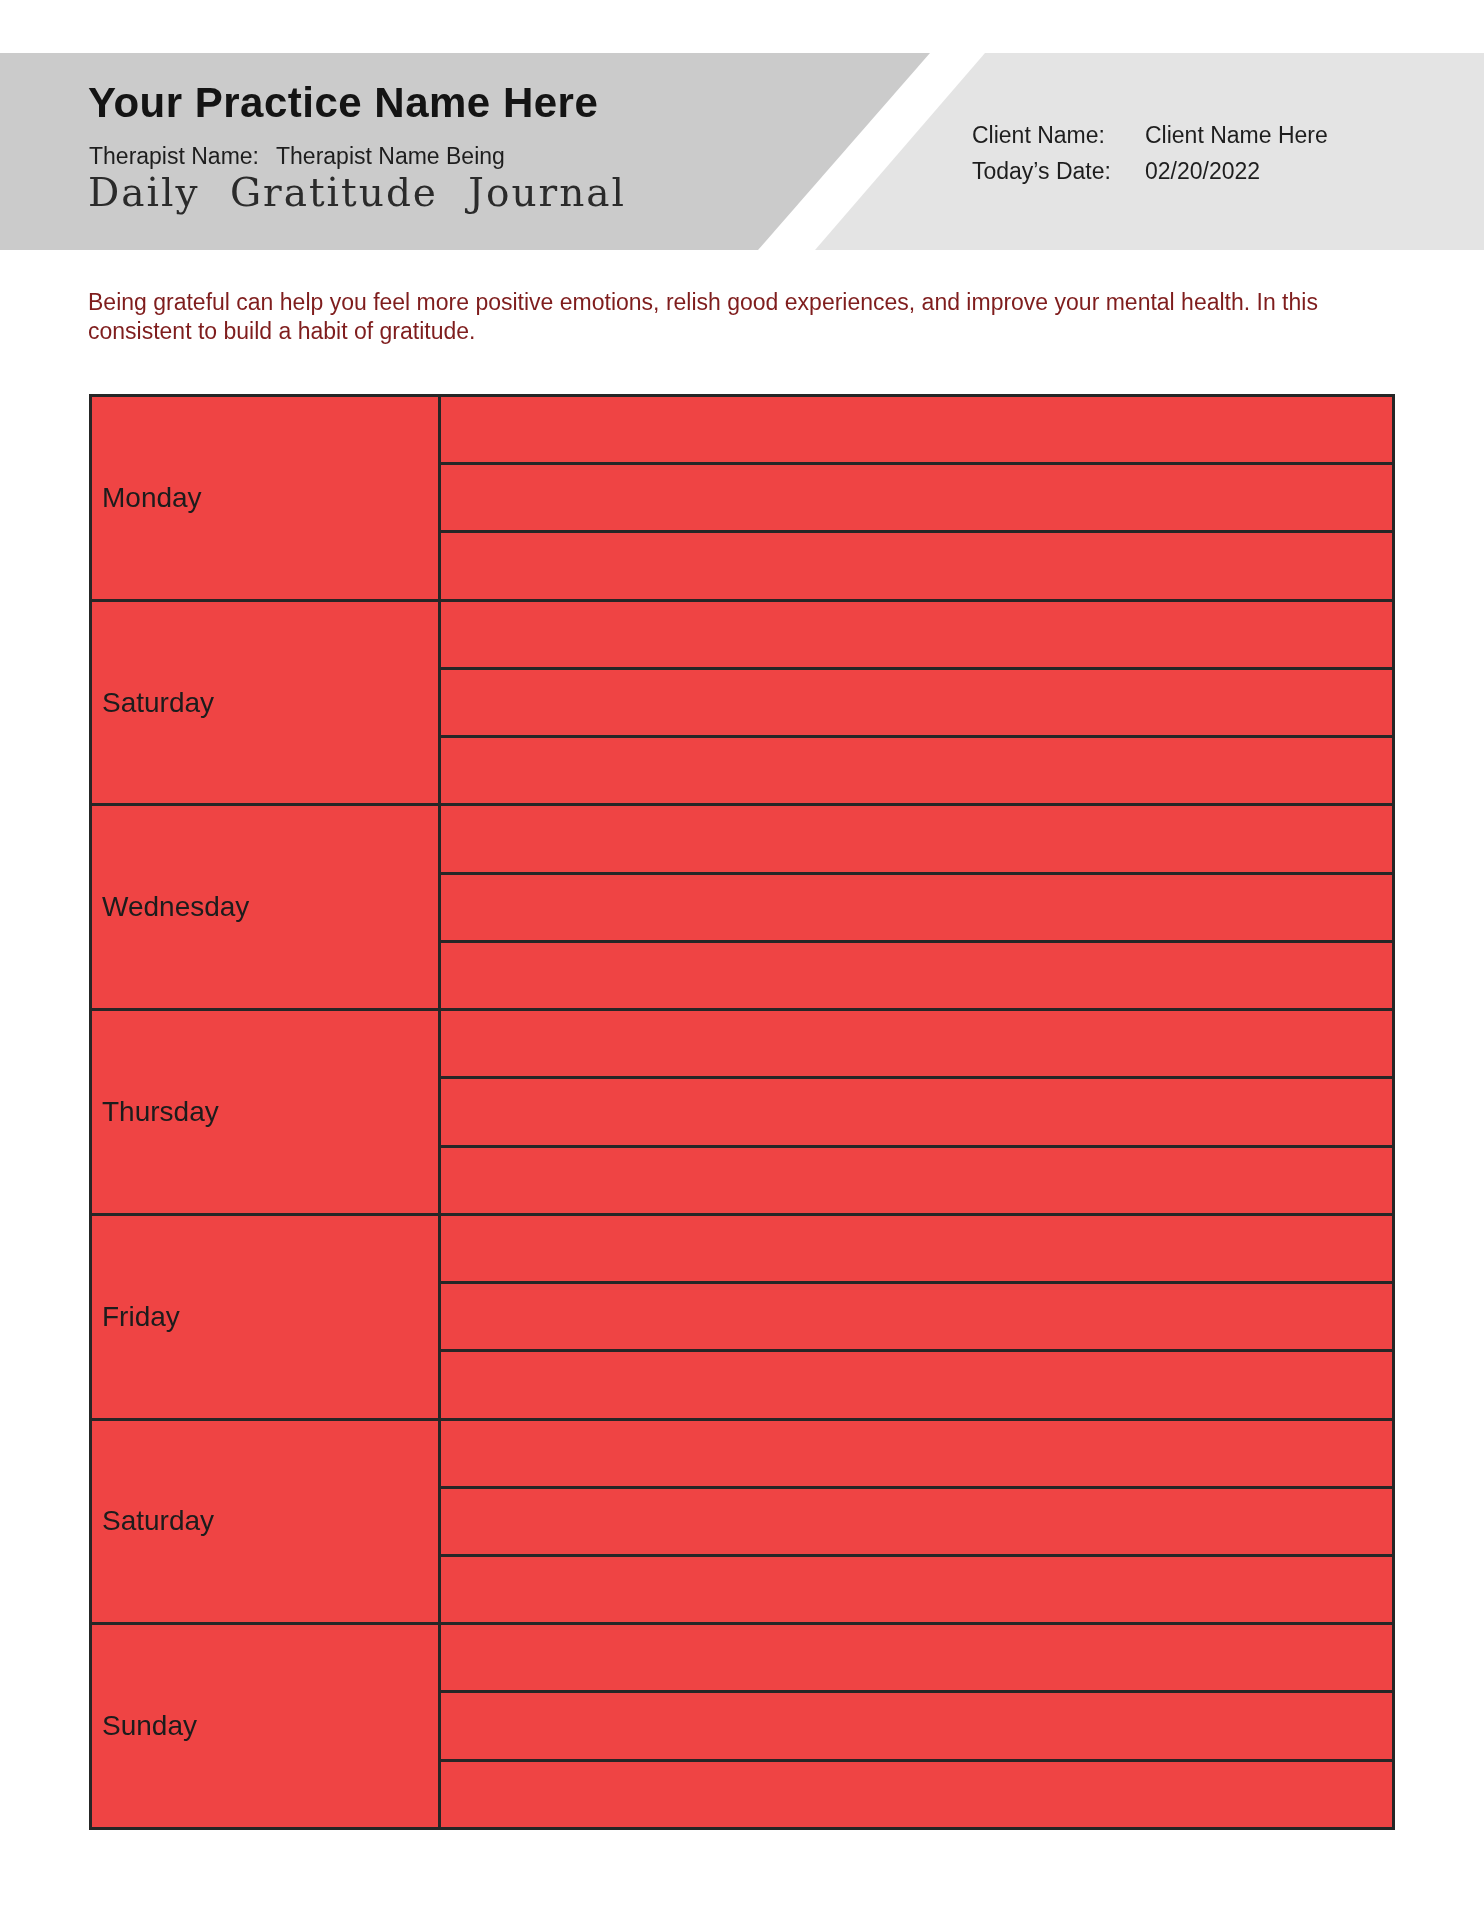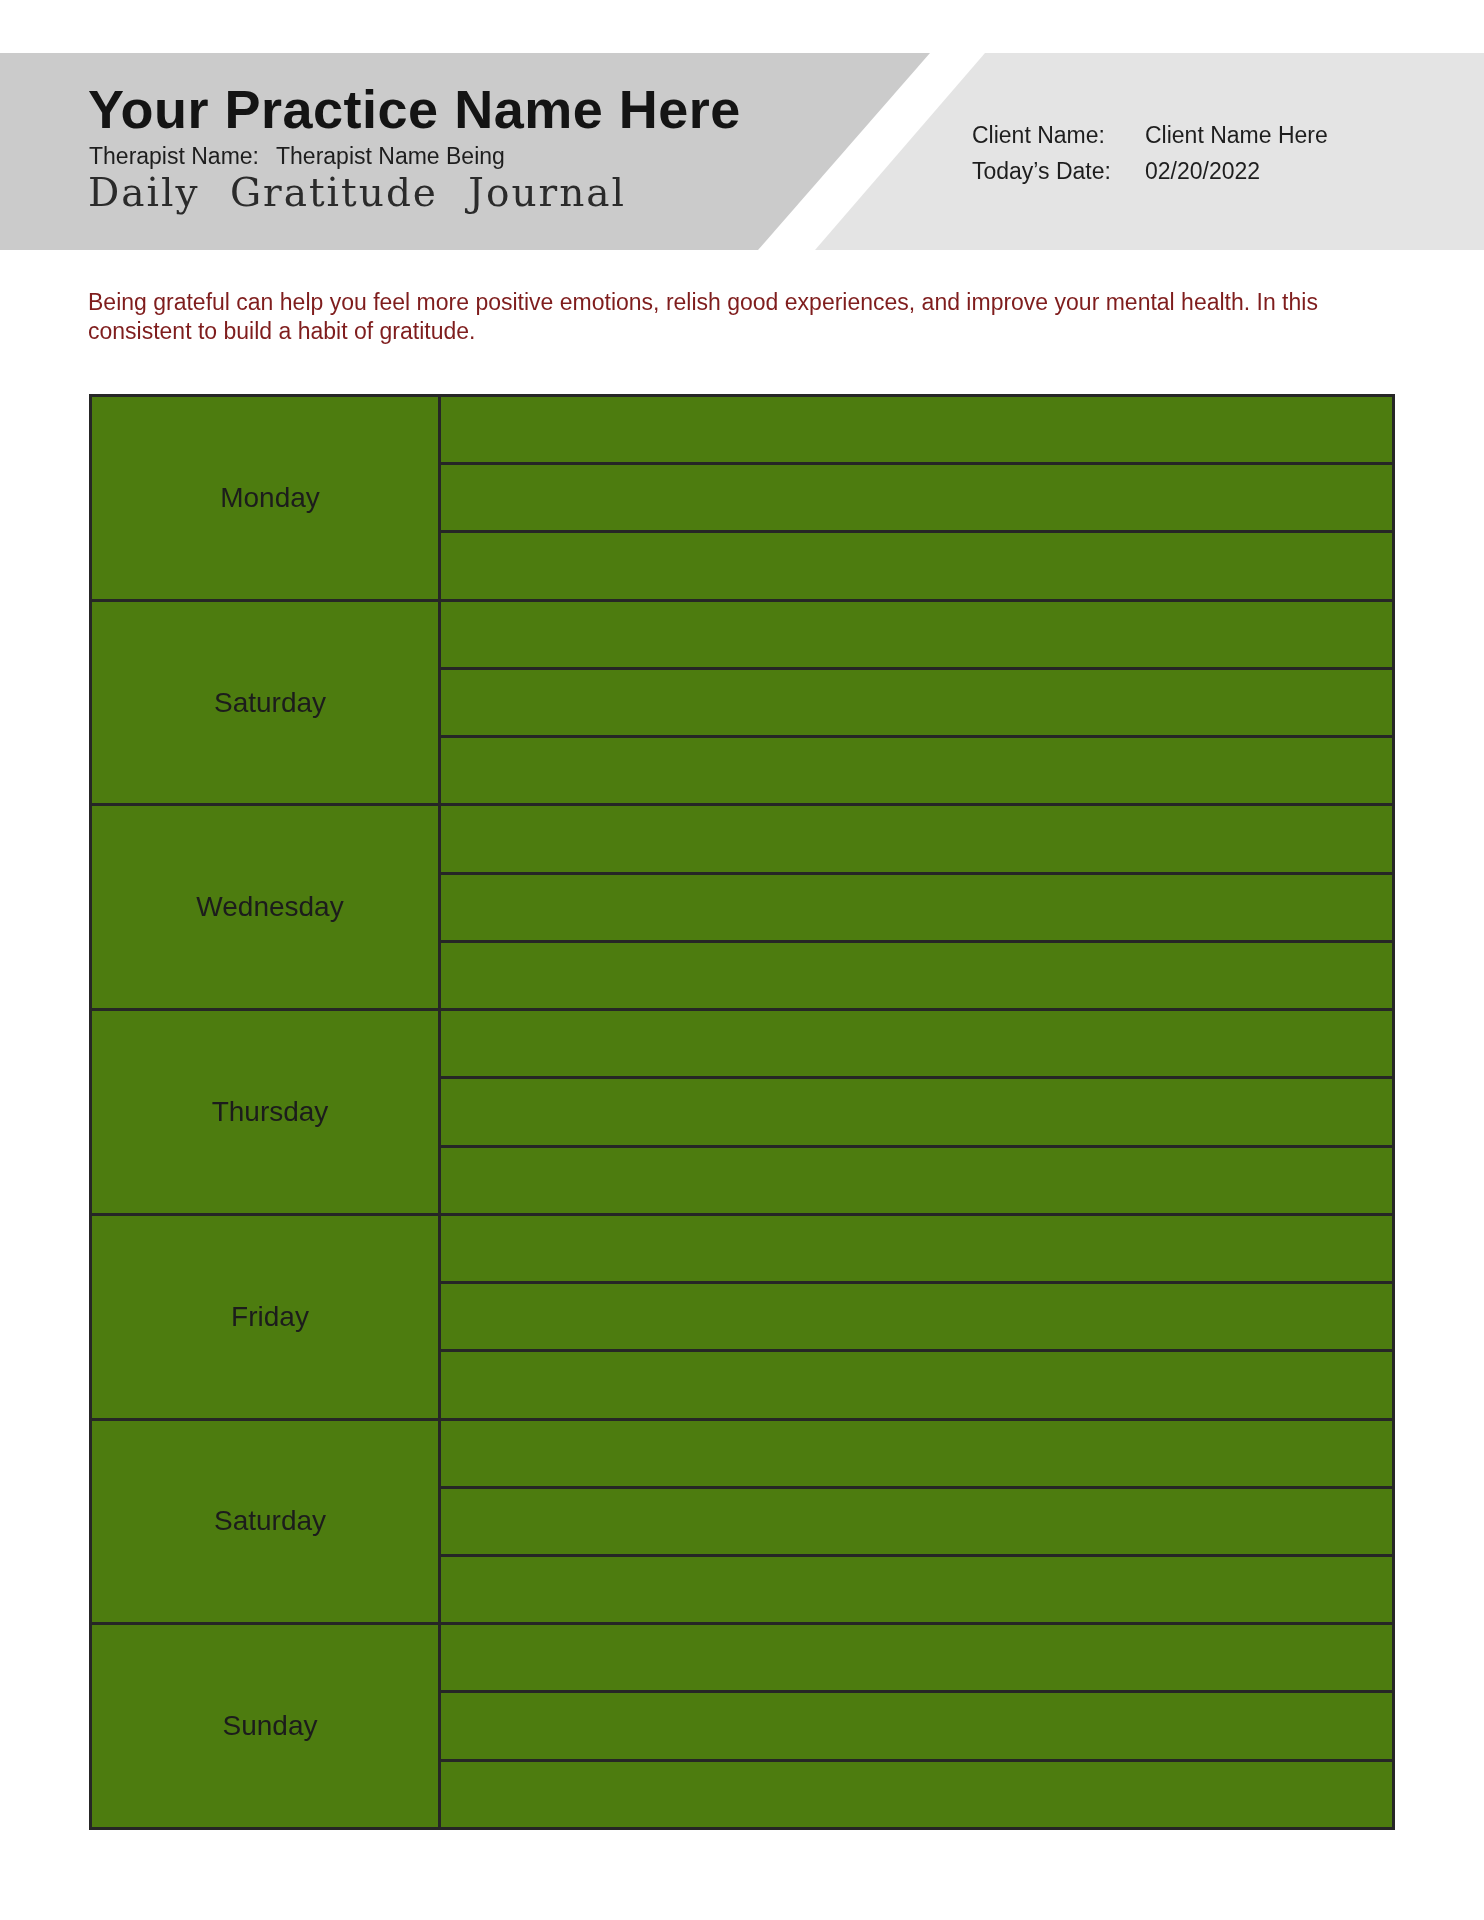--- a/index.html
+++ b/index.html
@@ -21,21 +21,21 @@
     clip-path: polygon(0 0, 930px 0, 758px 197px, 0 197px);
   }
   .band-right {
     position: absolute; inset: 0;
     background: #e4e4e4;
     clip-path: polygon(985px 0, 1484px 0, 1484px 197px, 815px 197px);
   }
 
   .practice-name {
     position: absolute; left: 88px; top: 82px;
-    font-size: 54px; font-weight: bold; line-height: 1;
+    font-size: 42px; font-weight: bold; line-height: 1;
     color: #141414; letter-spacing: 0.5px; white-space: nowrap;
   }
   .therapist-line {
     position: absolute; left: 89px; top: 145px;
     font-size: 23px; line-height: 1; white-space: nowrap; color: #1e1e1e;
   }
   .therapist-line .value { margin-left: 17px; }
   .doc-title {
     position: absolute; left: 88px; top: 173px;
     font-family: "DejaVu Serif", serif; 
@@ -55,21 +55,21 @@
     position: absolute; left: 88px; top: 288px;
     width: 1320px; font-size: 23px; line-height: 29px; color: #7f1d1d;
   }
 
   
   .journal {
     position: absolute; left: 89px; top: 394px;
     width: 1306px; height: 1436px;
     border-collapse: collapse; table-layout: fixed;
   }
-  .journal td { border: 3px solid #262626; background: #4d7c0f; text-align: center; }
+  .journal td { border: 3px solid #262626; background: #ef4444; }
   .journal tr { height: 68px; }
   .day-cell {
     width: 336px;
     font-size: 28px; color: #1c1c1c;
     padding: 0 0 0 10px; vertical-align: middle;
   }
   .line-cell { padding: 0; }
 </style>
 </head>
 <body>

